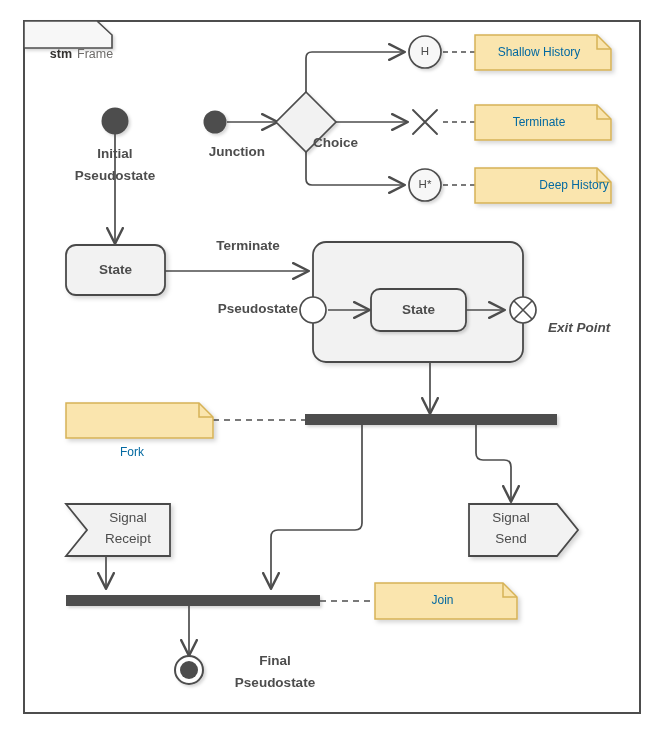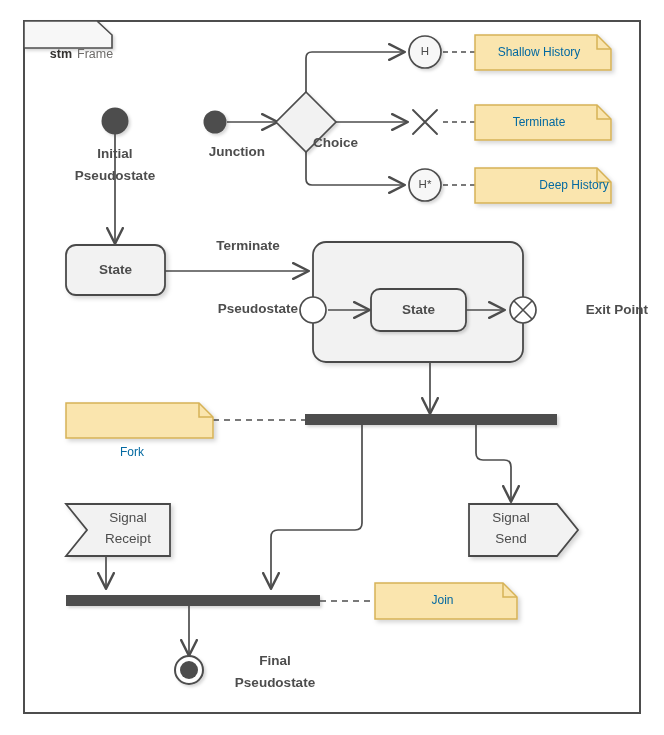--- a/index.html
+++ b/index.html
@@ -237,21 +237,21 @@
 
   <div class="lbl lbl-bold" style="left:66px; top:262px; width:99px;">State</div>
 
   <div class="lbl lbl-bold" style="left:193px; top:238px; width:110px;">Terminate</div>
 
   <div class="lbl lbl-bold" style="left:198px; top:301px; width:100px; text-align:right;">Pseudostate</div>
 
 
   <div class="lbl lbl-bold" style="left:371px; top:302px; width:95px;">State</div>
 
-  <div class="lbl lbl-bold" style="left:548px; top:302px; width:100px; text-align:right;">Exit Point</div>
+  <div class="lbl lbl-bold" style="left:548px; top:320px; width:100px; text-align:left;font-style:italic;">Exit Point</div>
 
   <div class="lbl lbl-shape" style="left:88px; top:510px; width:80px;">Signal</div>
   <div class="lbl lbl-shape" style="left:88px; top:531px; width:80px;">Receipt</div>
 
   <div class="lbl lbl-shape" style="left:471px; top:510px; width:80px;">Signal</div>
   <div class="lbl lbl-shape" style="left:471px; top:531px; width:80px;">Send</div>
 
   <div class="lbl lbl-bold" style="left:215px; top:653px; width:120px;">Final</div>
   <div class="lbl lbl-bold" style="left:215px; top:675px; width:120px;">Pseudostate</div>
 

